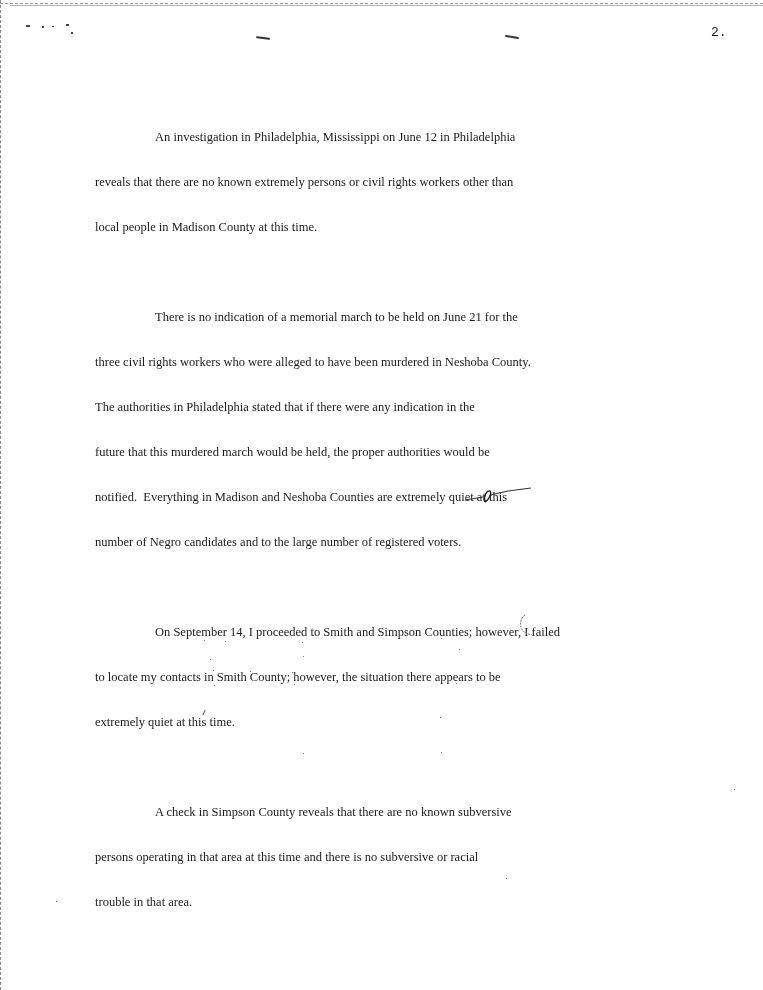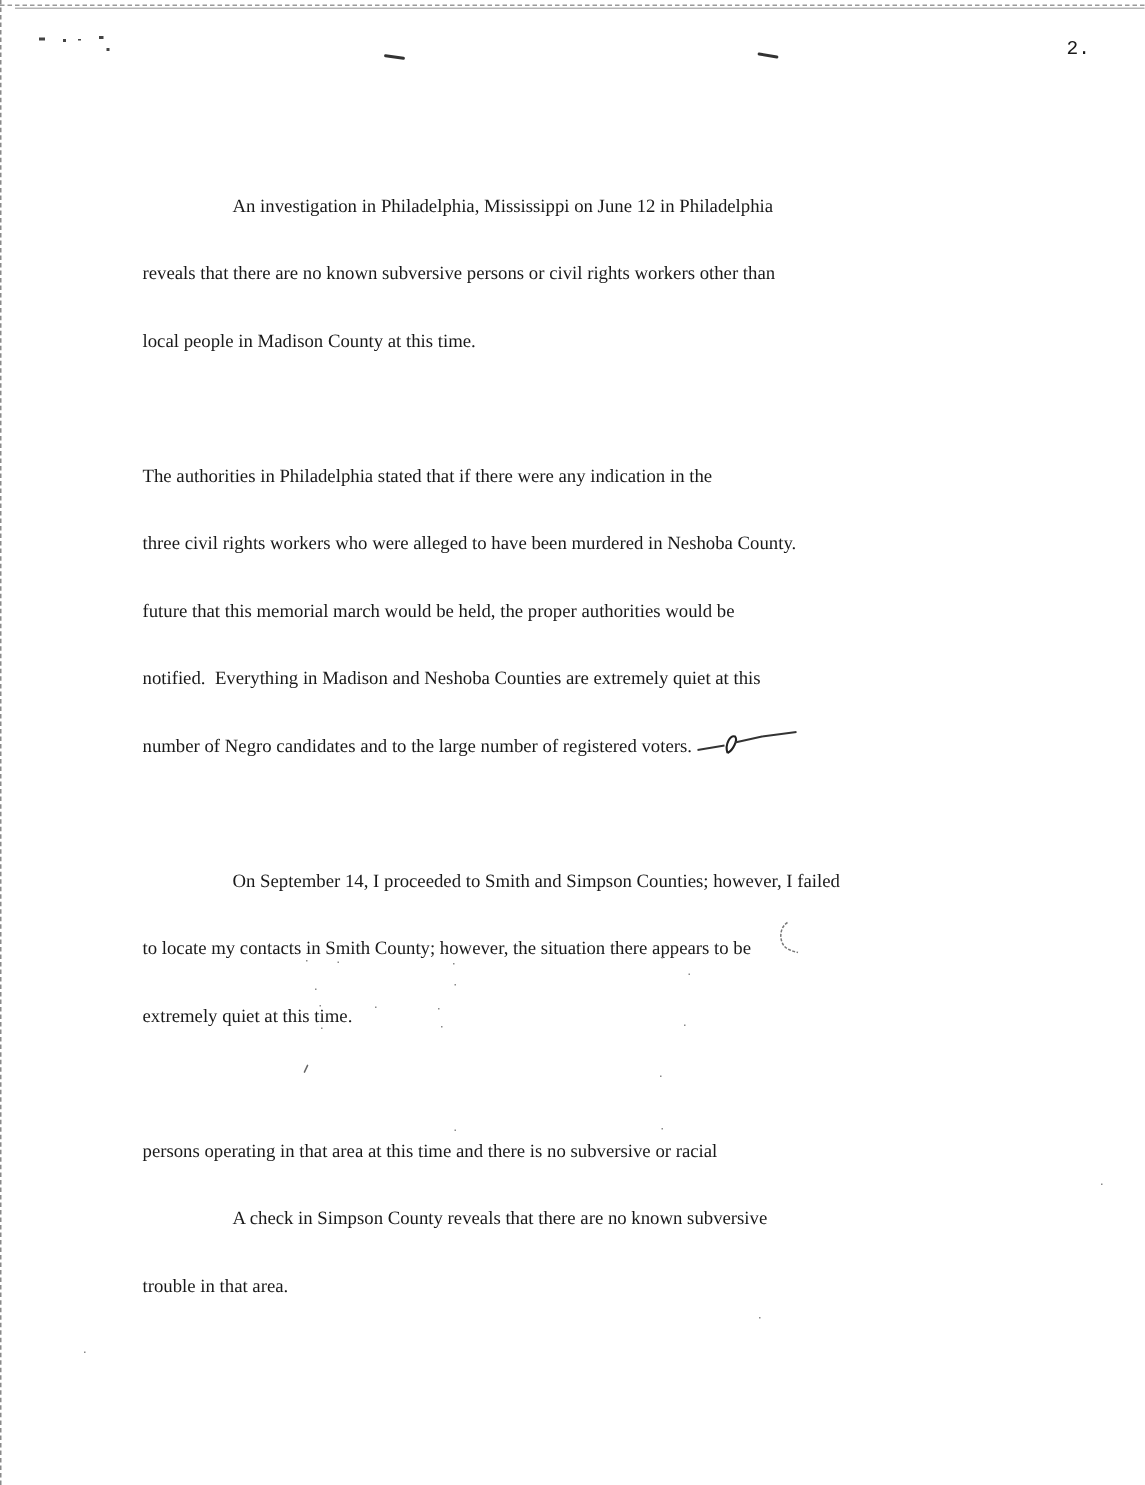--- a/index.html
+++ b/index.html
@@ -109,44 +109,45 @@
 <div class="speck" style="left:71px;top:32px;width:2px;height:2px;"></div>
 <div class="stroke" style="left:256px;top:37px;width:14px;transform:rotate(8deg);"></div>
 <div class="stroke" style="left:505px;top:36px;width:14px;transform:rotate(10deg);"></div>
 
 <div class="page-number">2.</div>
 
 <div class="doc-body">
 
   <div class="para">
     <span class="line"><span class="indent"></span><span>An investigation in Philadelphia, Mississippi on June 12 in Philadelphia</span></span>
-    <span class="line">reveals that there are no known subversive persons or civil rights workers other than</span>
+    <span class="line">reveals that there are no known extremely persons or civil rights workers other than</span>
     <span class="line">local people in Madison County at this time.</span>
   </div>
   <span class="gap"></span>
 
   <div class="para">
+    <span class="line"><span class="indent"></span><span>There is no indication of a memorial march to be held on June 21 for the</span></span>
+    <span class="line">three civil rights workers who were alleged to have been murdered in Neshoba County.</span>
     <span class="line">The authorities in Philadelphia stated that if there were any indication in the</span>
-    <span class="line">three civil rights workers who were alleged to have been murdered in Neshoba County.</span>
-    <span class="line">future that this memorial march would be held, the proper authorities would be</span>
+    <span class="line">future that this murdered march would be held, the proper authorities would be</span>
     <span class="line">notified.  Everything in Madison and Neshoba Counties are extremely quiet at this</span>
     <span class="line">number of Negro candidates and to the large number of registered voters.</span>
   </div>
   <span class="gap"></span>
 
   <div class="para">
     <span class="line"><span class="indent"></span><span>On September 14, I proceeded to Smith and Simpson Counties; however, I failed</span></span>
     <span class="line">to locate my contacts in Smith County; however, the situation there appears to be</span>
     <span class="line">extremely quiet at this time.</span>
   </div>
   <span class="gap"></span>
 
   <div class="para">
+    <span class="line"><span class="indent"></span><span>A check in Simpson County reveals that there are no known subversive</span></span>
     <span class="line">persons operating in that area at this time and there is no subversive or racial</span>
-    <span class="line"><span class="indent"></span><span>A check in Simpson County reveals that there are no known subversive</span></span>
     <span class="line">trouble in that area.</span>
   </div>
 
 </div>
 
 <svg class="signature-mark" viewBox="0 0 70 18">
   <path d="M2 14 L14 12 L20 11" stroke="#333" stroke-width="1.2" fill="none"></path>
   <path d="M22 16 C20 10, 24 4, 27 5 C29 7, 26 14, 22 16" stroke="#222" stroke-width="1.4" fill="none"></path>
   <path d="M27 9 L45 5 L68 2" stroke="#333" stroke-width="1.2" fill="none"></path>
 </svg>

